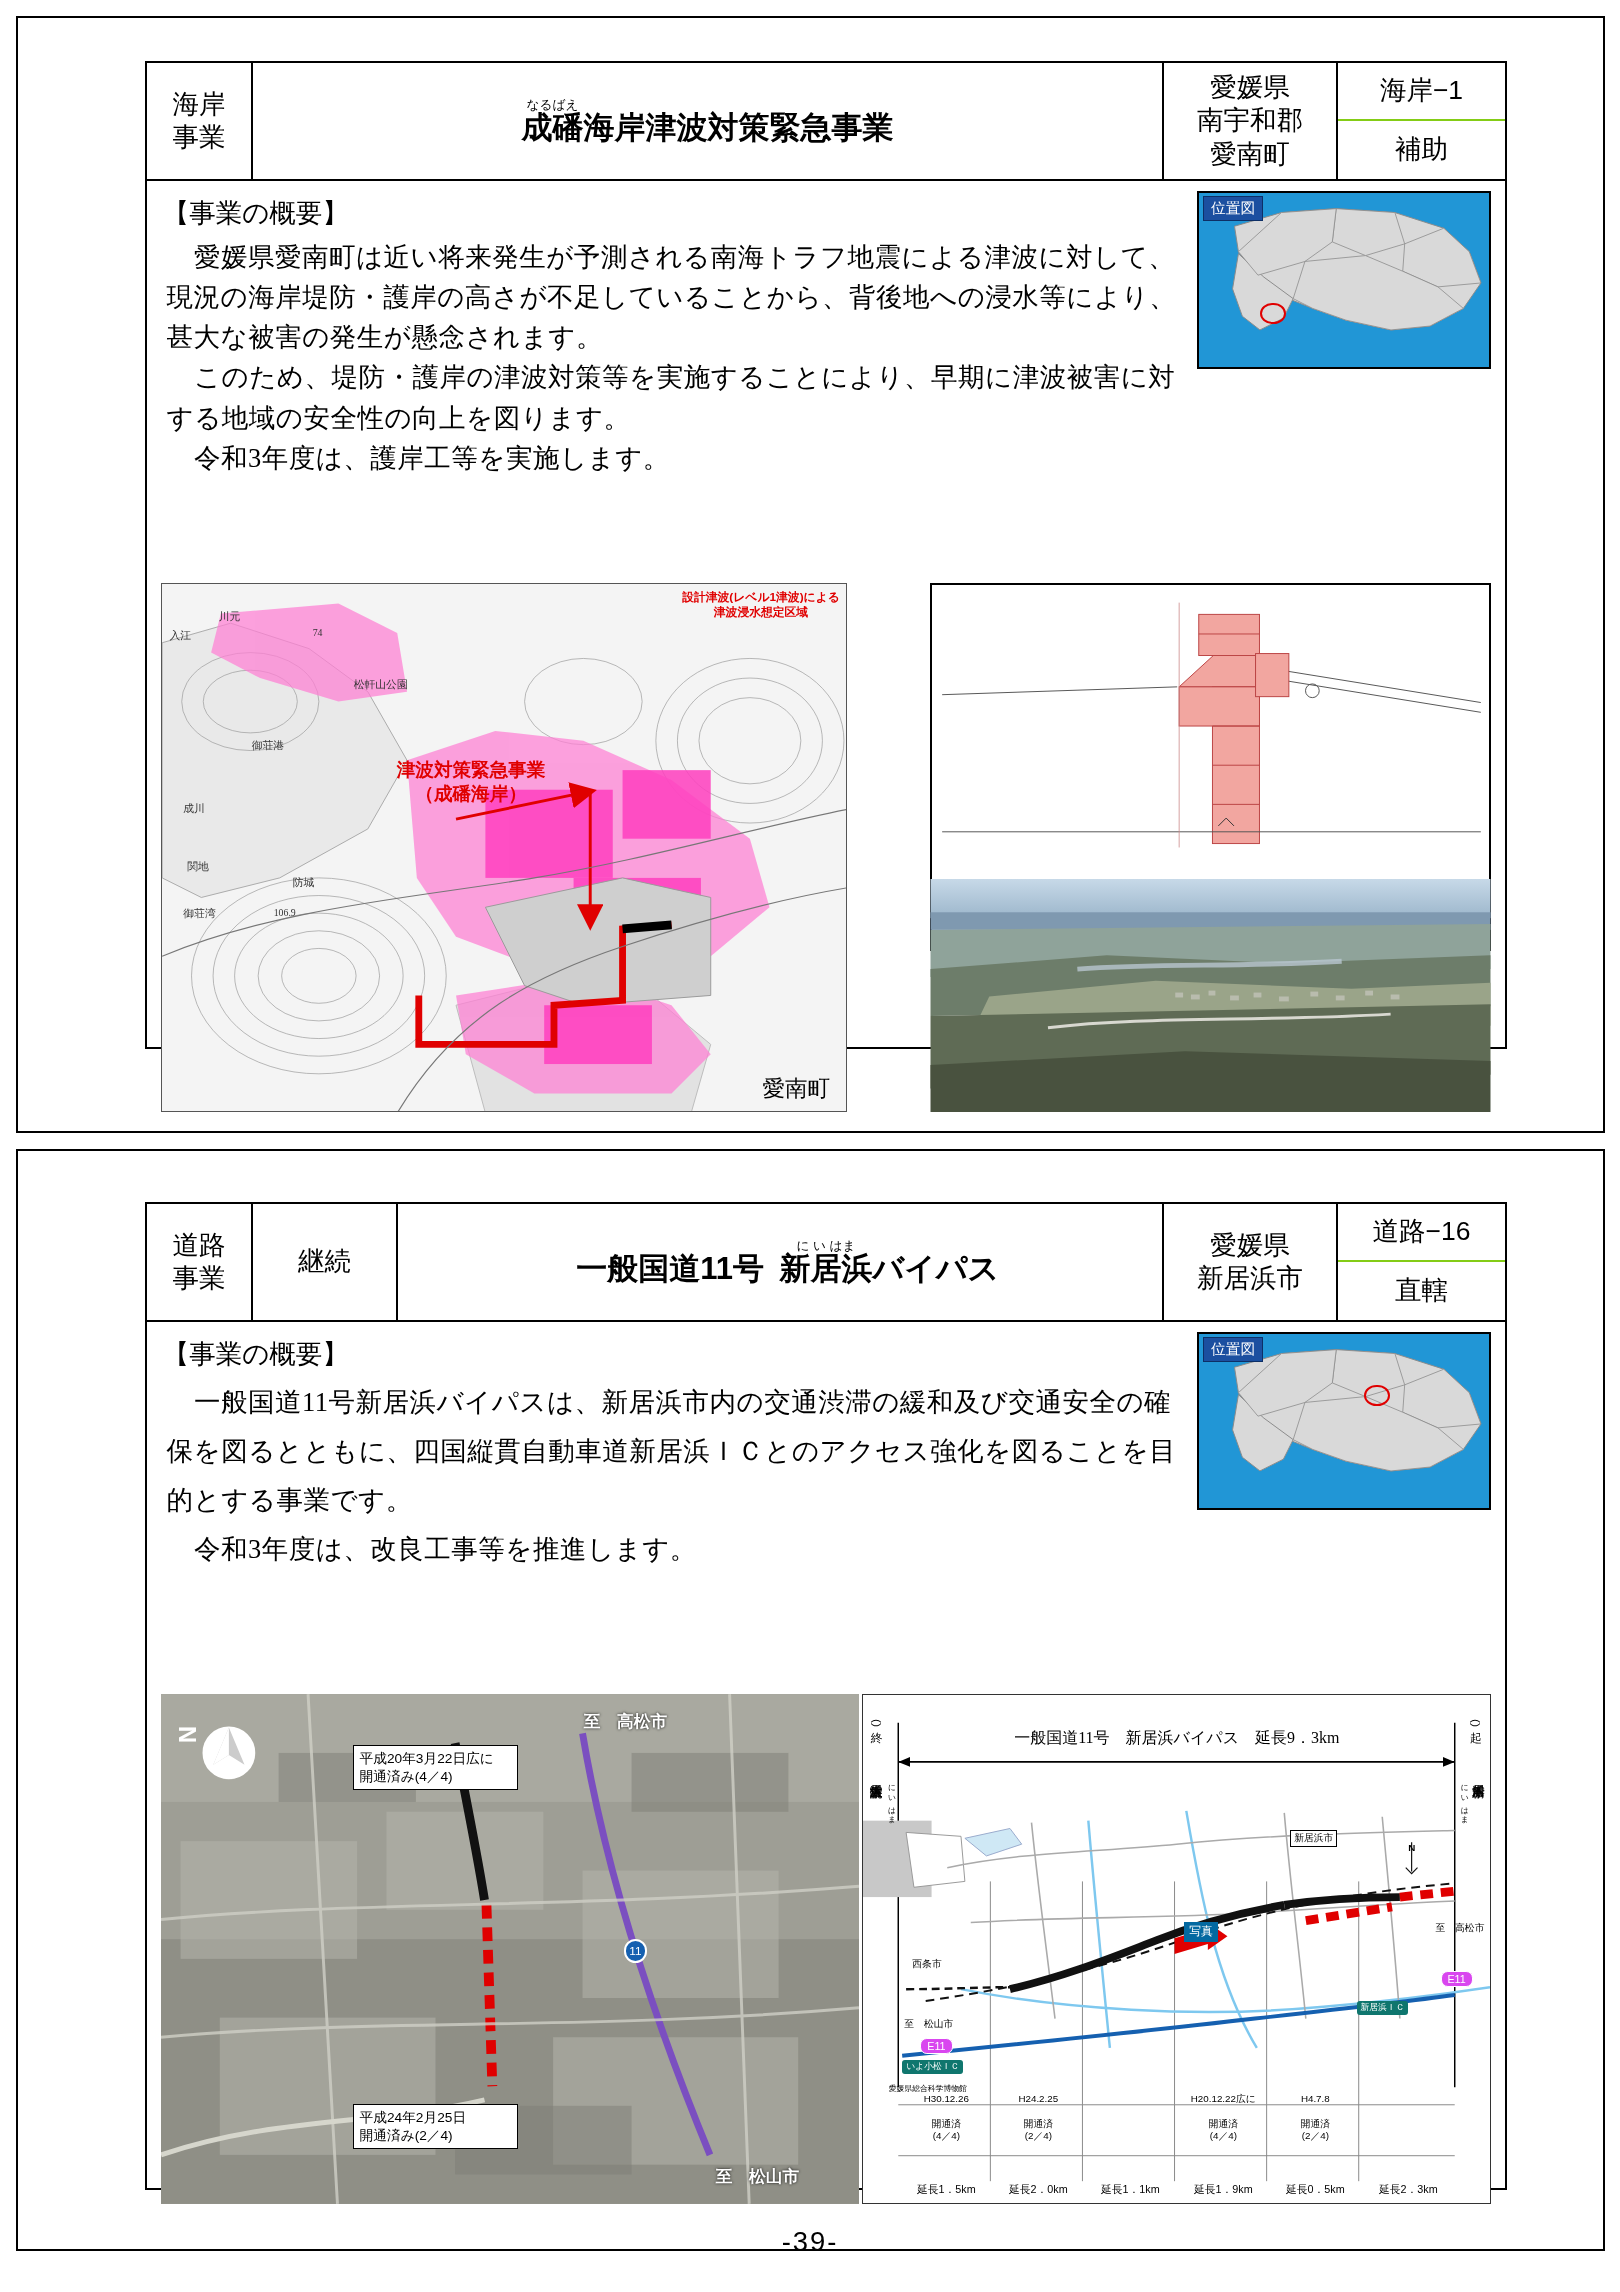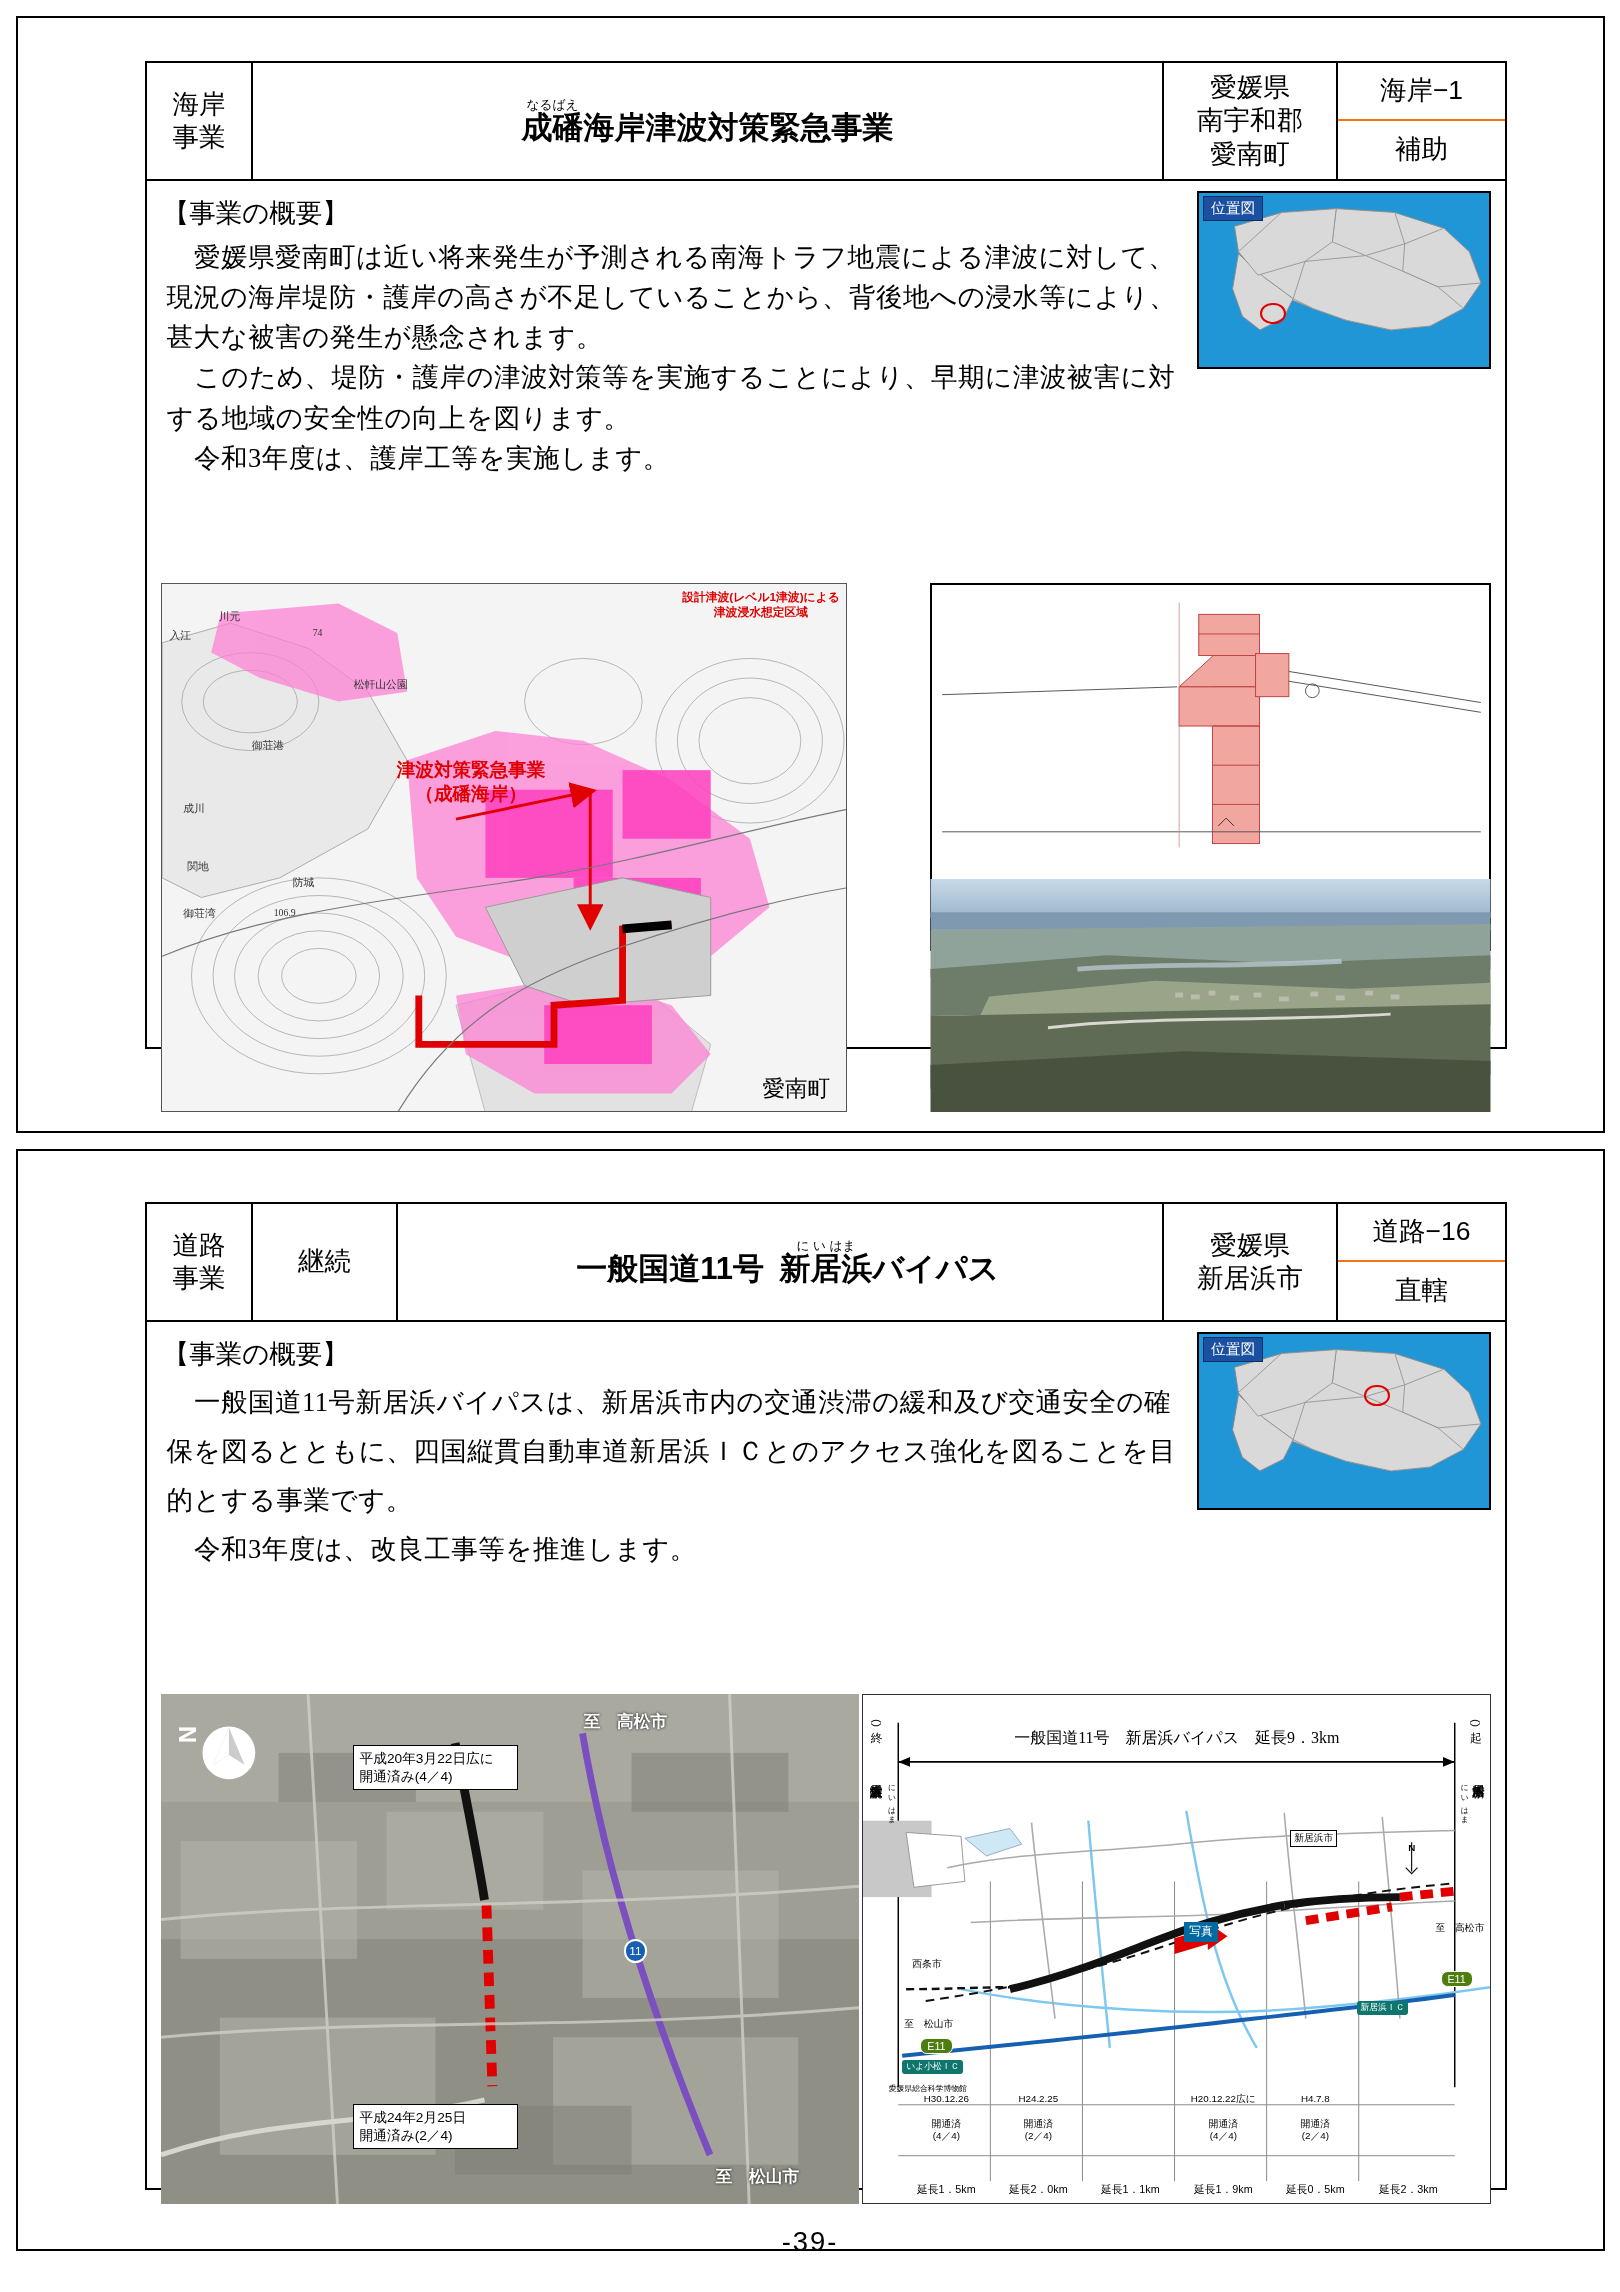--- a/index.html
+++ b/index.html
@@ -47,21 +47,21 @@
   .hc-title  { flex:1; font-size:31px; font-weight:bold; }
   .hc-place  { width:174px; font-size:26.5px; }
   .hc-right  { width:167px; border-right:none; display:block; }
   .hc-right .r-top,
   .hc-right .r-bot {
     height:50%;
     display:flex; align-items:center; justify-content:center;
     font-size:26.5px;
     font-family:"Liberation Sans","DejaVu Sans",sans-serif;
   }
-  .hc-right .r-top { border-bottom:2px solid #f97316; }
+  .hc-right .r-top { border-bottom:2px solid #84cc16; }
 
   .ruby-wrap { display:inline-block; text-align:center; line-height:1; }
   .ruby { display:block; font-size:12.7px; font-weight:normal; letter-spacing:0px; margin-bottom:1px; }
   .ruby-base { display:block; }
 
   .title-line { display:flex; align-items:flex-end; justify-content:center; gap:0px; }
   .title-line .plain { line-height:1; padding-bottom:0px; }
 
   .body {
     border:2px solid #000;
@@ -168,21 +168,21 @@
   }
   .rm-len {
     position:absolute; bottom:5.9px; font-size:10.8px; text-align:center;
     font-family:"Liberation Sans","DejaVu Sans",sans-serif;
   }
   .rm-small {
     position:absolute; font-size:9.8px;
     font-family:"Liberation Sans","DejaVu Sans",sans-serif;
   }
   .badge-green {
-    position:absolute; background:#4d7c0f; color:#fff; border-radius:6.9px;
+    position:absolute; background:#d946ef; color:#fff; border-radius:6.9px;
     font-size:10.8px; padding:1px 5.9px; font-family:"Liberation Sans","DejaVu Sans",sans-serif;
     border:1px solid #fff;
   }
   .badge-blue {
     position:absolute; background:#0f766e; color:#fff; border-radius:2.9px;
     font-size:8.8px; padding:1px 3.9px; font-family:"Liberation Sans","DejaVu Sans",sans-serif;
   }
   .rm-box {
     position:absolute; border:1px solid #000; background:#fff;
     font-size:9.8px; padding:1px 2.9px; font-family:"Liberation Sans","DejaVu Sans",sans-serif;

